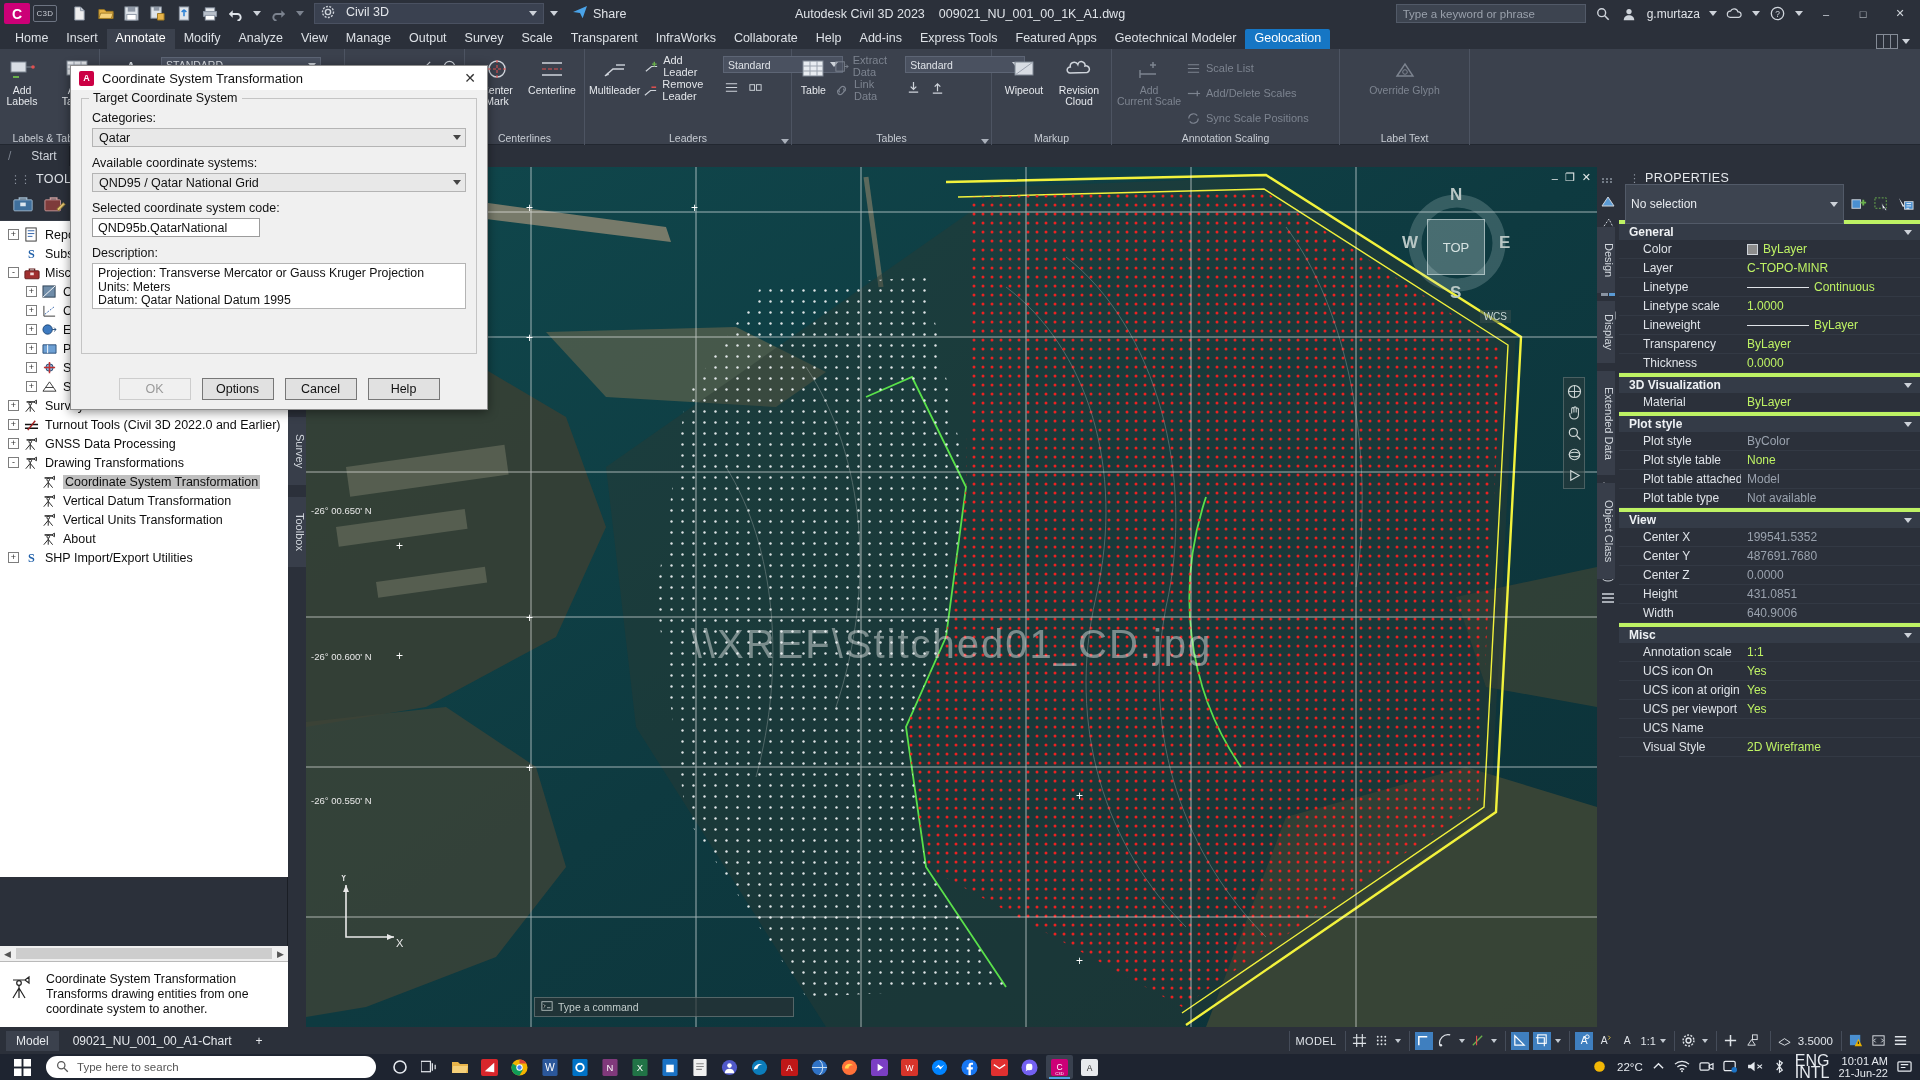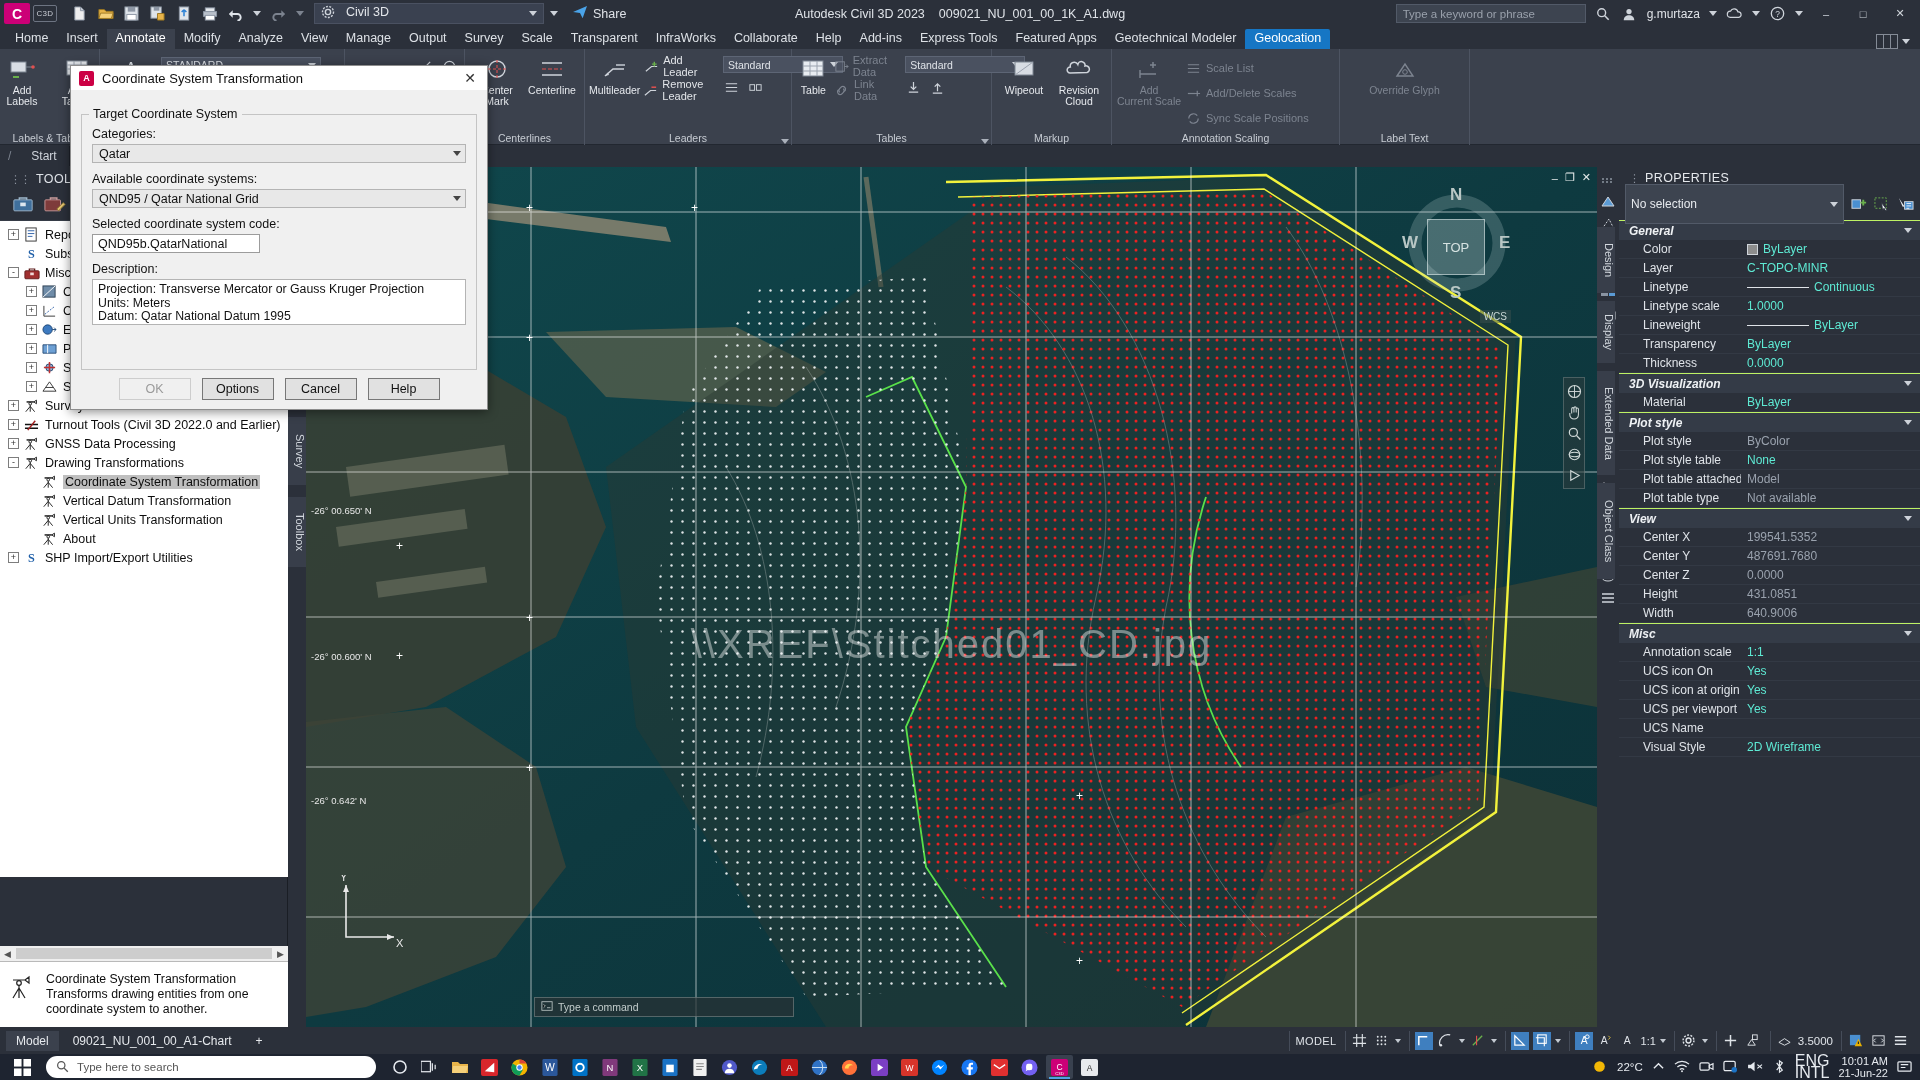--- a/index.html
+++ b/index.html
@@ -96,24 +96,24 @@
   .rtools{position:absolute;left:1597px;top:167px;width:22px;height:860px;background:#2b303a;display:flex;flex-direction:column;align-items:center;padding-top:4px;gap:4px;}
   .rt-ic{width:18px;height:18px;display:flex;align-items:center;justify-content:center;}
 
   
   .props{position:absolute;left:1619px;top:167px;width:301px;height:860px;background:#2b303a;color:#dfe3e8;font-size:12px;}
   .pr-head{height:22px;display:flex;align-items:center;padding-left:10px;font-size:12.5px;letter-spacing:.4px;color:#e5e8ec;}
   .pr-sel{height:24px;margin:3px 6px 4px;display:flex;align-items:center;}
   .pr-selbox{flex:1;height:40px;background:#3d4450;border:1px solid #525a68;display:flex;align-items:center;justify-content:space-between;padding:0 5px;color:#e7eaee;font-size:12px;}
   .pr-icons{display:flex;gap:6px;margin-left:7px;}
   .pr-icons div{width:17px;height:17px;}
-  .grp{height:20px;background:#343b47;display:flex;align-items:center;justify-content:space-between;padding:0 8px 0 10px;font-weight:bold;font-size:12px;color:#eef1f4;border-top:1px solid #bef264;font-style:italic;}
+  .grp{height:20px;background:#343b47;display:flex;align-items:center;justify-content:space-between;padding:0 8px 0 10px;font-weight:bold;font-size:12px;color:#eef1f4;border-top:4px solid #bef264;}
   .row{height:19px;display:flex;align-items:center;border-bottom:1px solid #333944;}
   .row .k{width:122px;padding-left:24px;color:#dfe3e8;font-size:12px;white-space:nowrap;overflow:hidden;}
-  .row .v{flex:1;padding-left:6px;color:#5eead4;font-size:12px;display:flex;align-items:center;gap:5px;}
+  .row .v{flex:1;padding-left:6px;color:#bef264;font-size:12px;display:flex;align-items:center;gap:5px;}
   .row .v.gray{color:#9aa2ae;}
   .swatch{width:11px;height:11px;background:#8d8d8d;border:1px solid #cfd4da;}
   .ltline{width:62px;height:1px;background:#dfe3e8;}
   .pr-vtab{position:absolute;left:-1px;top:0;}
 
   
   .statusbar{position:absolute;left:0;top:1027px;width:1920px;height:27px;background:#2b303a;display:flex;align-items:center;color:#dfe3e8;font-size:11.5px;}
   .sb-left{display:flex;align-items:center;gap:4px;padding-left:6px;}
   .sb-tab{padding:3px 10px;font-size:12px;color:#e6e9ed;}
   .sb-tab.active{background:#3b414d;}
@@ -134,21 +134,21 @@
   .tray{margin-left:auto;display:flex;align-items:center;gap:9px;padding-right:8px;color:#e6eaef;font-size:11.5px;}
   .clock{display:flex;flex-direction:column;line-height:12px;font-size:11px;text-align:right;}
   .lang{display:flex;flex-direction:column;line-height:12px;font-size:16px;}
 
   
   .modal{position:absolute;left:70px;top:65px;width:418px;height:345px;background:#f0f0f0;border:1px solid #8d8d8d;box-shadow:0 2px 10px rgba(0,0,0,.45);font-size:12.5px;color:#111;}
   .m-title{height:24px;background:#fff;display:flex;align-items:center;padding:0 4px 0 8px;}
   .m-ico{width:15px;height:15px;background:#cc0044;color:#fff;font-size:9px;display:flex;align-items:center;justify-content:center;border-radius:2px;margin-right:8px;font-weight:bold;}
   .m-t{flex:1;font-size:13px;color:#111;}
   .m-x{width:26px;height:22px;display:flex;align-items:center;justify-content:center;color:#333;font-size:14px;}
-  .fset{position:relative;margin:24px 10px 0;border:1px solid #c4c4c4;padding:12px 10px 10px;height:256px;}
+  .fset{position:relative;margin:8px 10px 0;border:1px solid #c4c4c4;padding:12px 10px 10px;height:256px;}
   .fleg{position:absolute;top:-8px;left:7px;background:#f0f0f0;padding:0 4px;font-size:12.5px;}
   .flab{margin:0 0 3px;font-size:12.5px;}
   .fsel{height:19px;background:#e8e8e8;border:1px solid #b4b4b4;display:flex;align-items:center;justify-content:space-between;padding:0 4px 0 6px;font-size:12.5px;}
   .finput{height:19px;background:#fff;border:1px solid #9c9c9c;display:flex;align-items:center;padding:0 5px;font-size:12.5px;width:168px;}
   .ftext{height:46px;background:#fff;border:1px solid #b4b4b4;padding:3px 5px;font-size:12.3px;line-height:13.5px;}
   .spc{height:9px;}
   .mbtns{position:absolute;bottom:9px;left:0;width:100%;display:flex;justify-content:center;gap:11px;}
   .mbtn{width:72px;height:22px;background:#e1e1e1;border:1px solid #adadad;display:flex;align-items:center;justify-content:center;font-size:12.5px;color:#111;}
   .mbtn.dis{color:#9a9a9a;background:#f0f0f0;border-color:#cdcdcd;}
   .mbtn.def{border-color:#777;}
@@ -974,21 +974,21 @@
     <div class="plus" style="left:90px;top:375px;">+</div>
     <div class="plus" style="left:220px;top:447px;">+</div>
     <div class="plus" style="left:90px;top:485px;">+</div>
     <div class="plus" style="left:220px;top:597px;">+</div>
     <div class="plus" style="left:770px;top:625px;">+</div>
     <div class="plus" style="left:770px;top:790px;">+</div>
 
     <div class="ticklabel" style="left:5px;top:191px;">-26° 06.700' N</div>
     <div class="ticklabel" style="left:5px;top:338px;">-26° 00.650' N</div>
     <div class="ticklabel" style="left:5px;top:484px;">-26° 00.600' N</div>
-    <div class="ticklabel" style="left:5px;top:628px;">-26° 0.642' N</div>
+    <div class="ticklabel" style="left:5px;top:628px;">-26° 00.550' N</div>
 
     <div class="wm">\\XREF\Stitched01_CD.jpg</div>
 
     <div class="vpctl">[-][Top][2D Wireframe]</div>
     <div class="vpmin">
       <span>–</span>
       <span>❐</span>
       <span>✕</span>
     </div>
 

